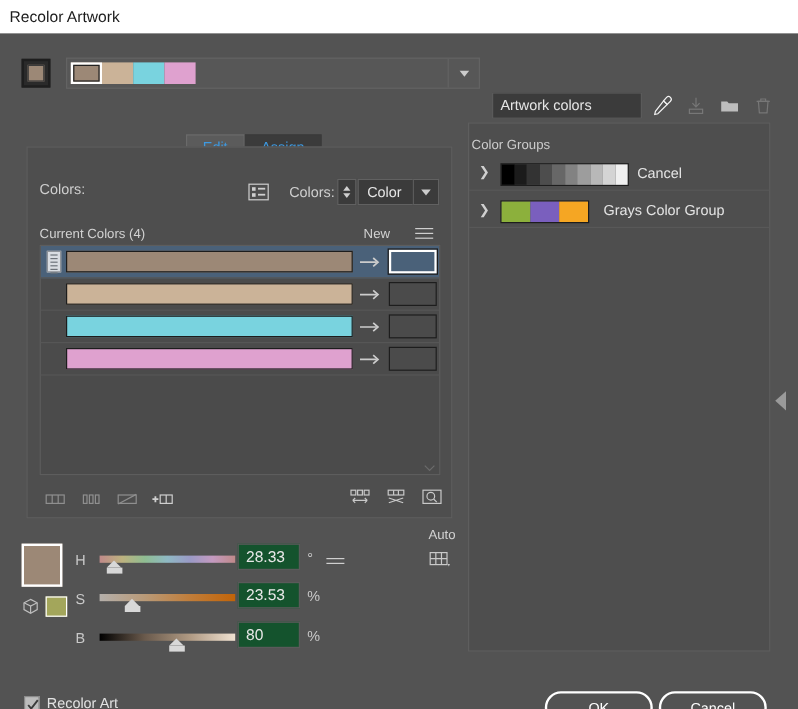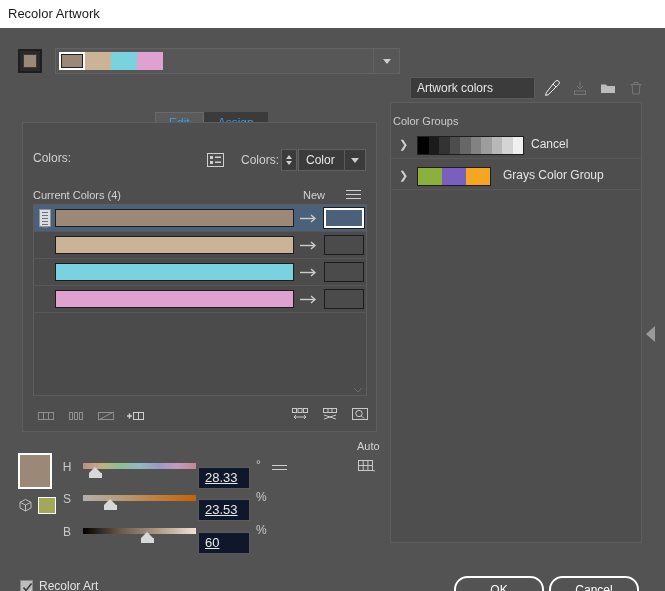--- a/index.html
+++ b/index.html
@@ -145,23 +145,23 @@
   }
   .thumb::before{
     content:"";position:absolute;left:0;top:0;
     border-left:6.5px solid transparent;border-right:6.5px solid transparent;
     border-bottom:6px solid #d8d8d8;
   }
   .thumb::after{
     content:"";position:absolute;left:0;top:6px;width:13px;height:5px;background:#d8d8d8;
   }
   .numfld{
-    position:absolute;left:138px;top:14px;width:52px;height:22px;
-    background:#0f172a;border:1px solid #5a5a5a;box-sizing:border-box;
-    color:#e8e8e8;font-size:13px;line-height:20px;padding-left:6px;text-decoration:underline;
+    position:absolute;left:138px;top:0;width:52px;height:22px;
+    background:#14532d;border:1px solid #5a5a5a;box-sizing:border-box;
+    color:#e8e8e8;font-size:13px;line-height:20px;padding-left:6px;
   }
   .unit{position:absolute;left:196px;top:5px;color:#c9c9c9;font-size:12px;}
   .hamb2{position:absolute;left:272px;top:437px;width:15px;height:8px;}
   .hamb2 i{display:block;height:1px;background:#cfcfcf;margin-bottom:3px;}
   .nonelbl{position:absolute;left:357px;top:412px;color:#d2d2d2;font-size:11px;}
   .gridicon{position:absolute;left:357px;top:430px;width:20px;height:16px;}
 
   
   .rightpanel{
     position:absolute;left:390px;top:74px;width:252px;height:441px;
@@ -393,21 +393,21 @@
         <span class="hsbname">S</span>
         <span class="track" style="background:linear-gradient(to right,#b5b0ab,#b99a78,#c07d3a,#c26408)"></span>
         <span class="thumb" style="left:44.12px"></span>
         <span class="numfld">23.53</span>
         <span class="unit">%</span>
       </div>
       <div class="hsbrow" style="top: 490px;">
         <span class="hsbname">B</span>
         <span class="track" style="background:linear-gradient(to right,#000000,#6a5a4c,#b09a83,#f0e2d2)"></span>
         <span class="thumb" style="left:81.41px"></span>
-        <span class="numfld">60</span>
+        <span class="numfld">80</span>
         <span class="unit">%</span>
       </div>
     </div>
 
   <div class="hamb2">
       <i></i>
       <i></i>
     </div>
   <div class="nonelbl">Auto</div>
   <div class="gridicon">

